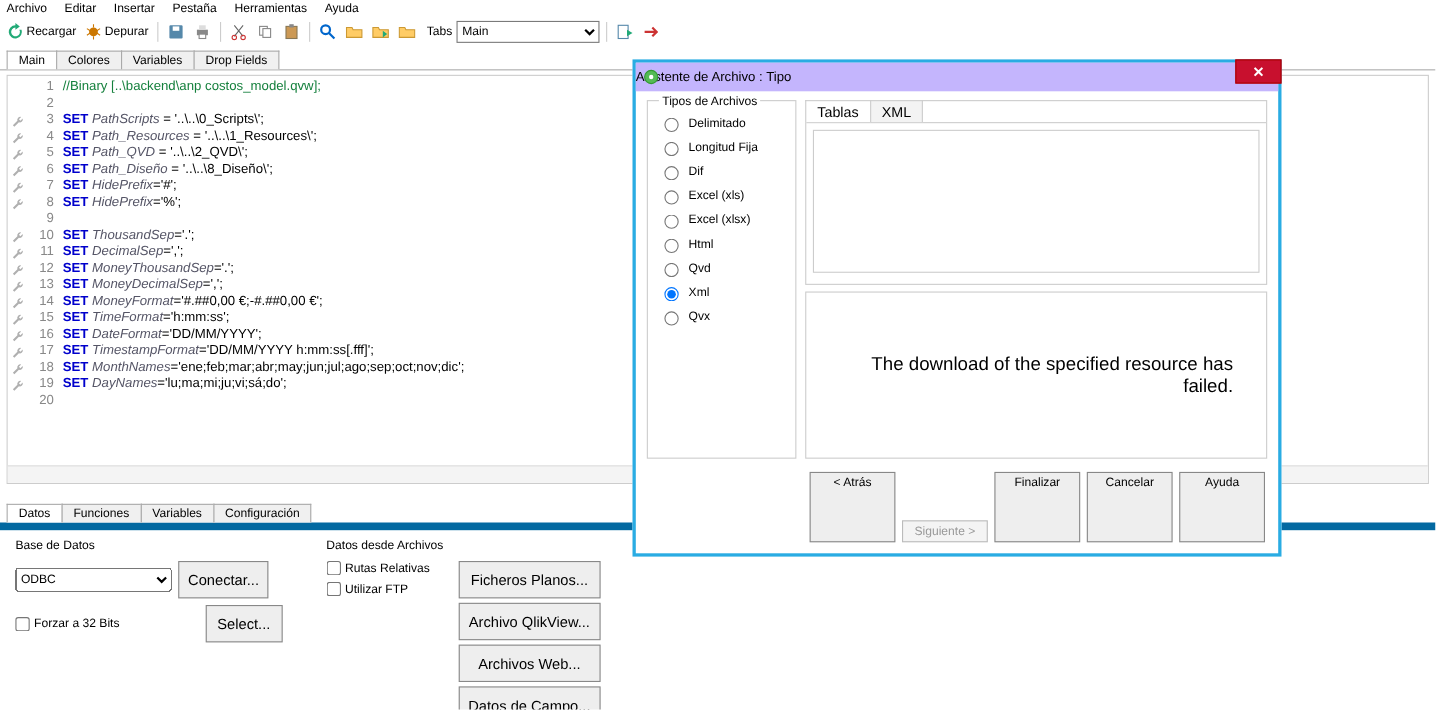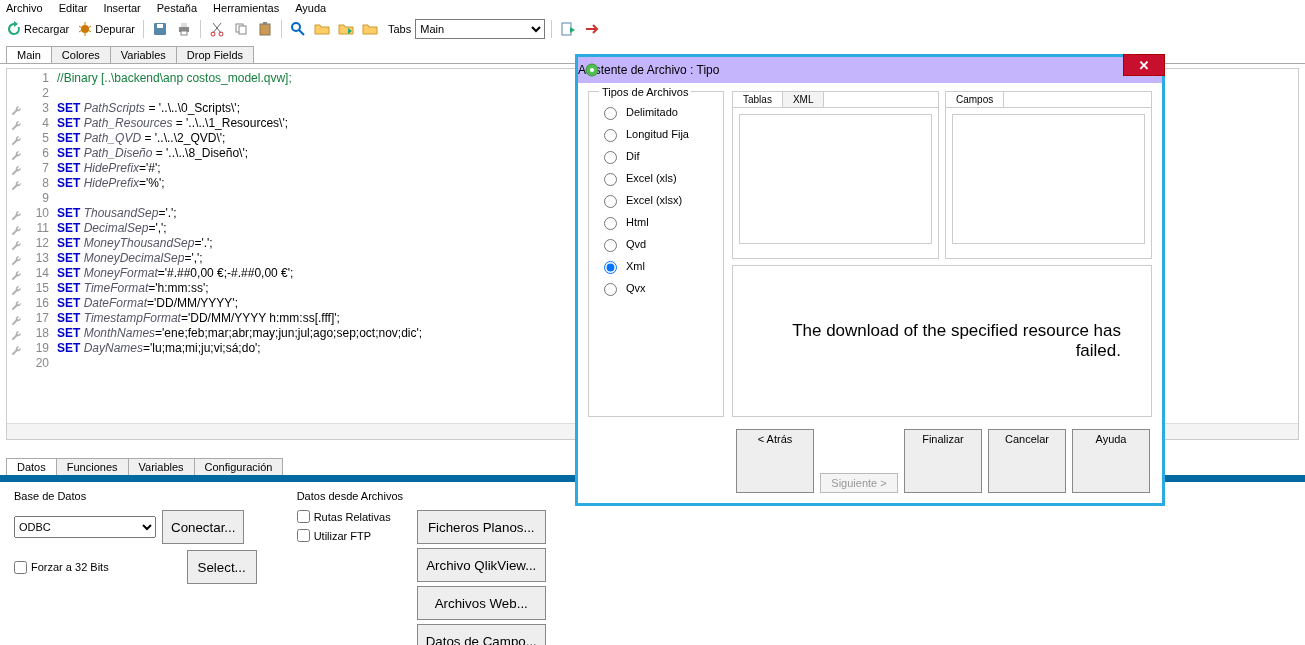--- a/index.html
+++ b/index.html
@@ -50,21 +50,21 @@
   .dlg-close { position:absolute; right:-3px; top:-3px; width:42px; height:22px; background:#c8102e; color:#fff; display:flex; align-items:center; justify-content:center; font-size:13px; font-weight:bold; cursor:pointer; border:1px solid #a00;}
   .dlg-body { display:flex; padding:8px 10px 4px 10px; gap:8px; }
   .ft-group { border:1px solid #ccc; padding:8px 10px 10px 10px; width:136px;}
   .ft-legend { position:relative; top:-14px; background:#fff; padding:0 3px; display:inline-block;}
   .ft-opts { margin-top:-8px; display:flex; flex-direction:column; gap:6px;}
   .ft-opts label { display:flex; align-items:center; gap:6px;}
   .right-col { flex:1; display:flex; flex-direction:column; gap:6px;}
   .subtabs-row { display:flex; gap:6px;}
   .subgroup { border:1px solid #ccc; flex:1; height:168px; }
   .subtabs { display:flex; border-bottom:1px solid #ccc;}
-  .subtab { padding:2px 10px; border:1px solid #ccc; border-bottom:none; margin:-1px 0 0 -1px; background:#f3f3f3; cursor:pointer; font-size:10px;}
+  .subtab { padding:2px 10px; border:1px solid #ccc; border-bottom:none; margin:-1px 0 0 -1px; background:#f3f3f3; cursor:pointer; font-size:13px;}
   .subtab.active { background:#fff;}
   .preview { border:1px solid #ccc; height:152px; display:flex; align-items:center; justify-content:center; font-size:17px; text-align:right; padding:0 30px;}
   .dlg-buttons { display:flex; justify-content:flex-end; gap:6px; padding:8px 12px 10px 0;}
   .dbtn { border:1px solid #888; background:#eee; padding:3px 0; width:78px; text-align:center; cursor:pointer;}
   .dbtn.disabled { color:#999; background:#f4f4f4; border-color:#bbb; cursor:default;margin-top:44px;}
   .codewrench { fill:#b0b0b0; }
 </style>
 </head>
 <body>
 
@@ -366,26 +366,20 @@
     </div>
     <div class="right-col">
       <div class="subtabs-row">
         <div class="subgroup">
           <div class="subtabs">
             <div class="subtab active">Tablas</div>
             <div class="subtab">XML</div>
           </div>
           <div style="border:1px solid #ccc;margin:6px;height:130px;"></div>
         </div>
-        <div class="subgroup">
-          <div class="subtabs">
-            <div class="subtab active">Campos</div>
-          </div>
-          <div style="border:1px solid #ccc;margin:6px;height:130px;"></div>
-        </div>
       </div>
       <div class="preview">
         <span>The download of the specified resource has failed.</span>
       </div>
     </div>
   </div>
   <div class="dlg-buttons">
     <div class="dbtn">&lt; Atrás</div>
     <div class="dbtn disabled">Siguiente &gt;</div>
     <div class="dbtn">Finalizar</div>

